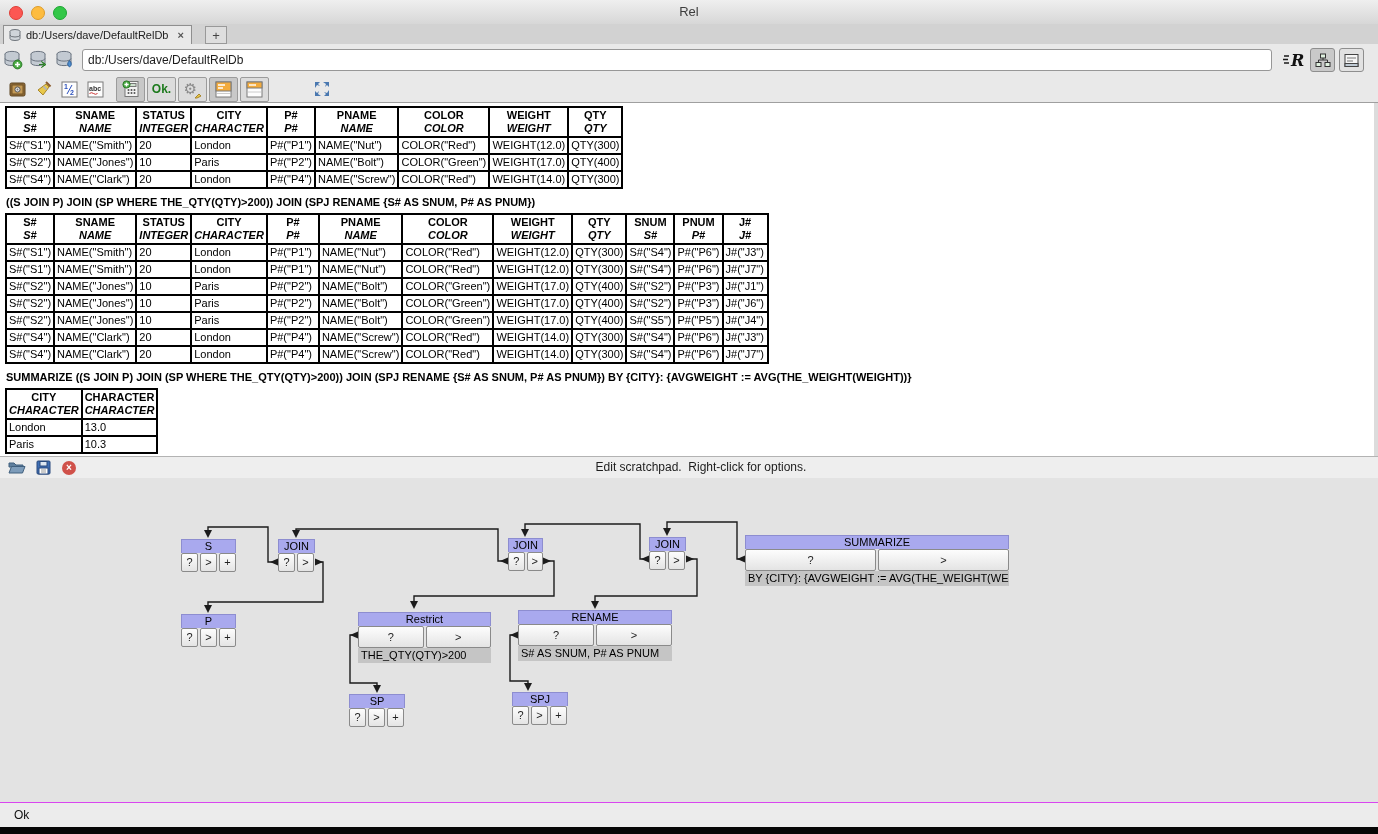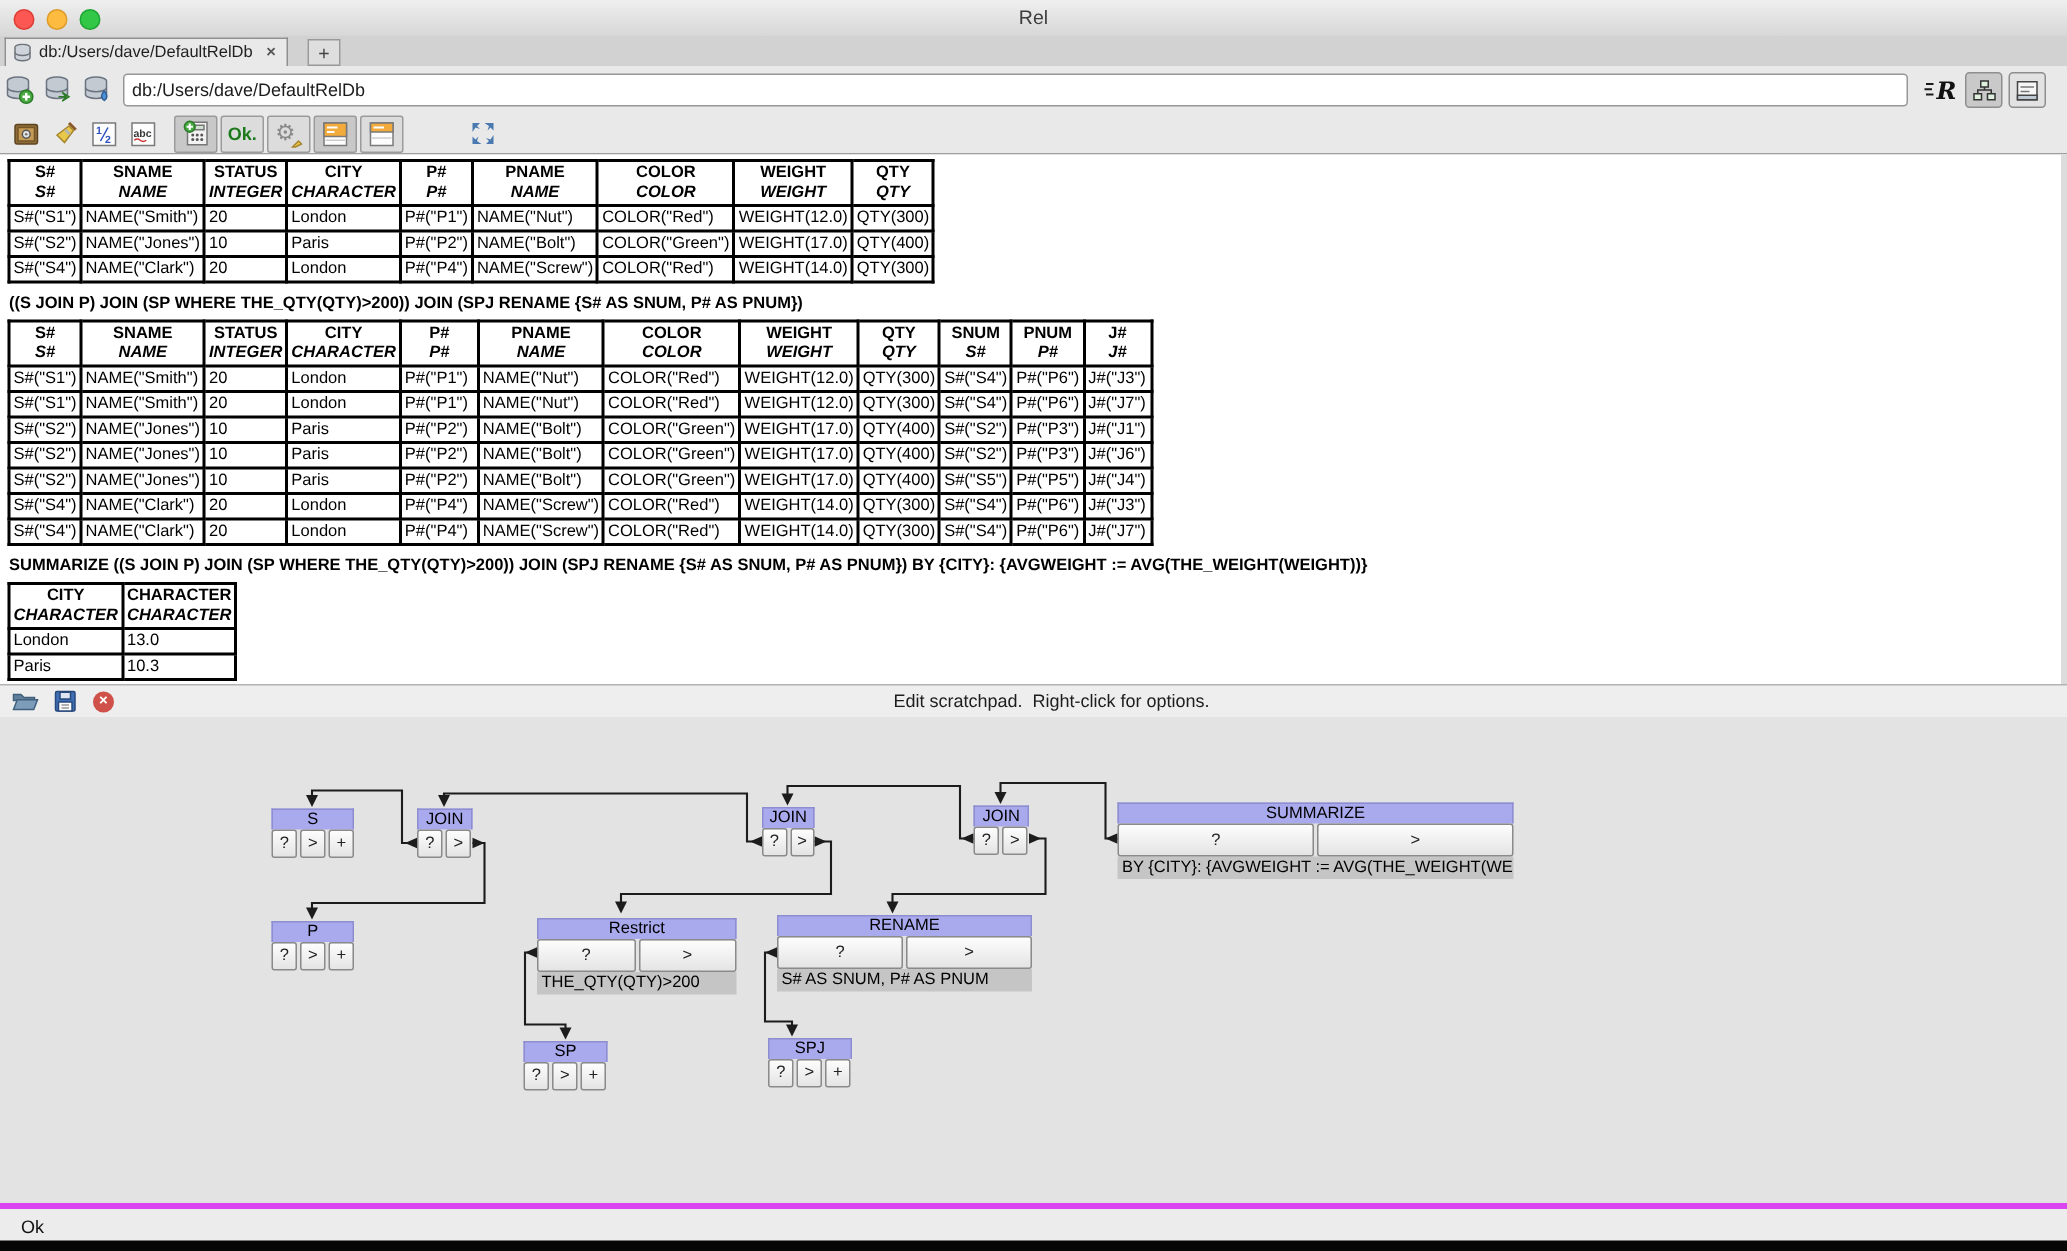--- a/index.html
+++ b/index.html
@@ -73,21 +73,21 @@
     font-size:11px;line-height:13px;text-align:center;color:#000;}
   .nbtns{display:flex;gap:2px;background:transparent;}
   .nbtn{border:1px solid #8a8a8a;background:linear-gradient(#fdfdfd,#e4e4e4);
     font-size:11px;color:#222;text-align:center;height:17px;line-height:17px;border-radius:2px;}
   .node.small .nbtn{width:15px;}
   .node.wide .nbtn{flex:1;height:20px;line-height:20px;}
   .nparam{background:#c5c5c5;font-size:11px;line-height:15px;height:15px;color:#000;
     padding-left:3px;white-space:nowrap;overflow:hidden;}
   
   .statusbar{position:absolute;left:0;top:802px;width:1378px;height:25px;background:#ececec;
-    border-top:4px solid #d946ef;}
+    border-top:1px solid #d946ef;}
   .status-left{position:absolute;left:14px;top:5px;font-size:12px;color:#111;}
   .status-right{position:absolute;right:2px;top:3px;display:flex;align-items:center;gap:6px;}
   .status-msg{font-size:12px;color:#2c5f2c;margin-right:2px;}
   .status-msg .it{font-style:italic;}
   .meter{width:74px;height:19px;background:#ccffcc;border:1px solid #9a9a9a;position:relative;}
   .meter .mlabel{position:absolute;right:3px;top:2px;font-size:12px;color:#000;}
   .bottomstrip{position:absolute;left:0;top:827px;width:1378px;height:7px;background:#060606;}
 </style>
 </head>
 <body>
@@ -640,21 +640,21 @@
         </div>
       </div>
       <div class="node wide" style="left: 358px; top: 134px; width: 133px;">
         <div class="nhead">Restrict</div>
         <div class="nbtns">
           <div class="nbtn">?</div>
           <div class="nbtn">&gt;</div>
         </div>
         <div class="nparam">THE_QTY(QTY)&gt;200</div>
       </div>
-      <div class="node wide" style="left: 518px; top: 132px; width: 170px;">
+      <div class="node wide" style="left: 518px; top: 132px; width: 154px;">
         <div class="nhead">RENAME</div>
         <div class="nbtns">
           <div class="nbtn">?</div>
           <div class="nbtn">&gt;</div>
         </div>
         <div class="nparam">S# AS SNUM, P# AS PNUM</div>
       </div>
       <div class="node wide" style="left: 745px; top: 57px; width: 264px;">
         <div class="nhead">SUMMARIZE</div>
         <div class="nbtns">

